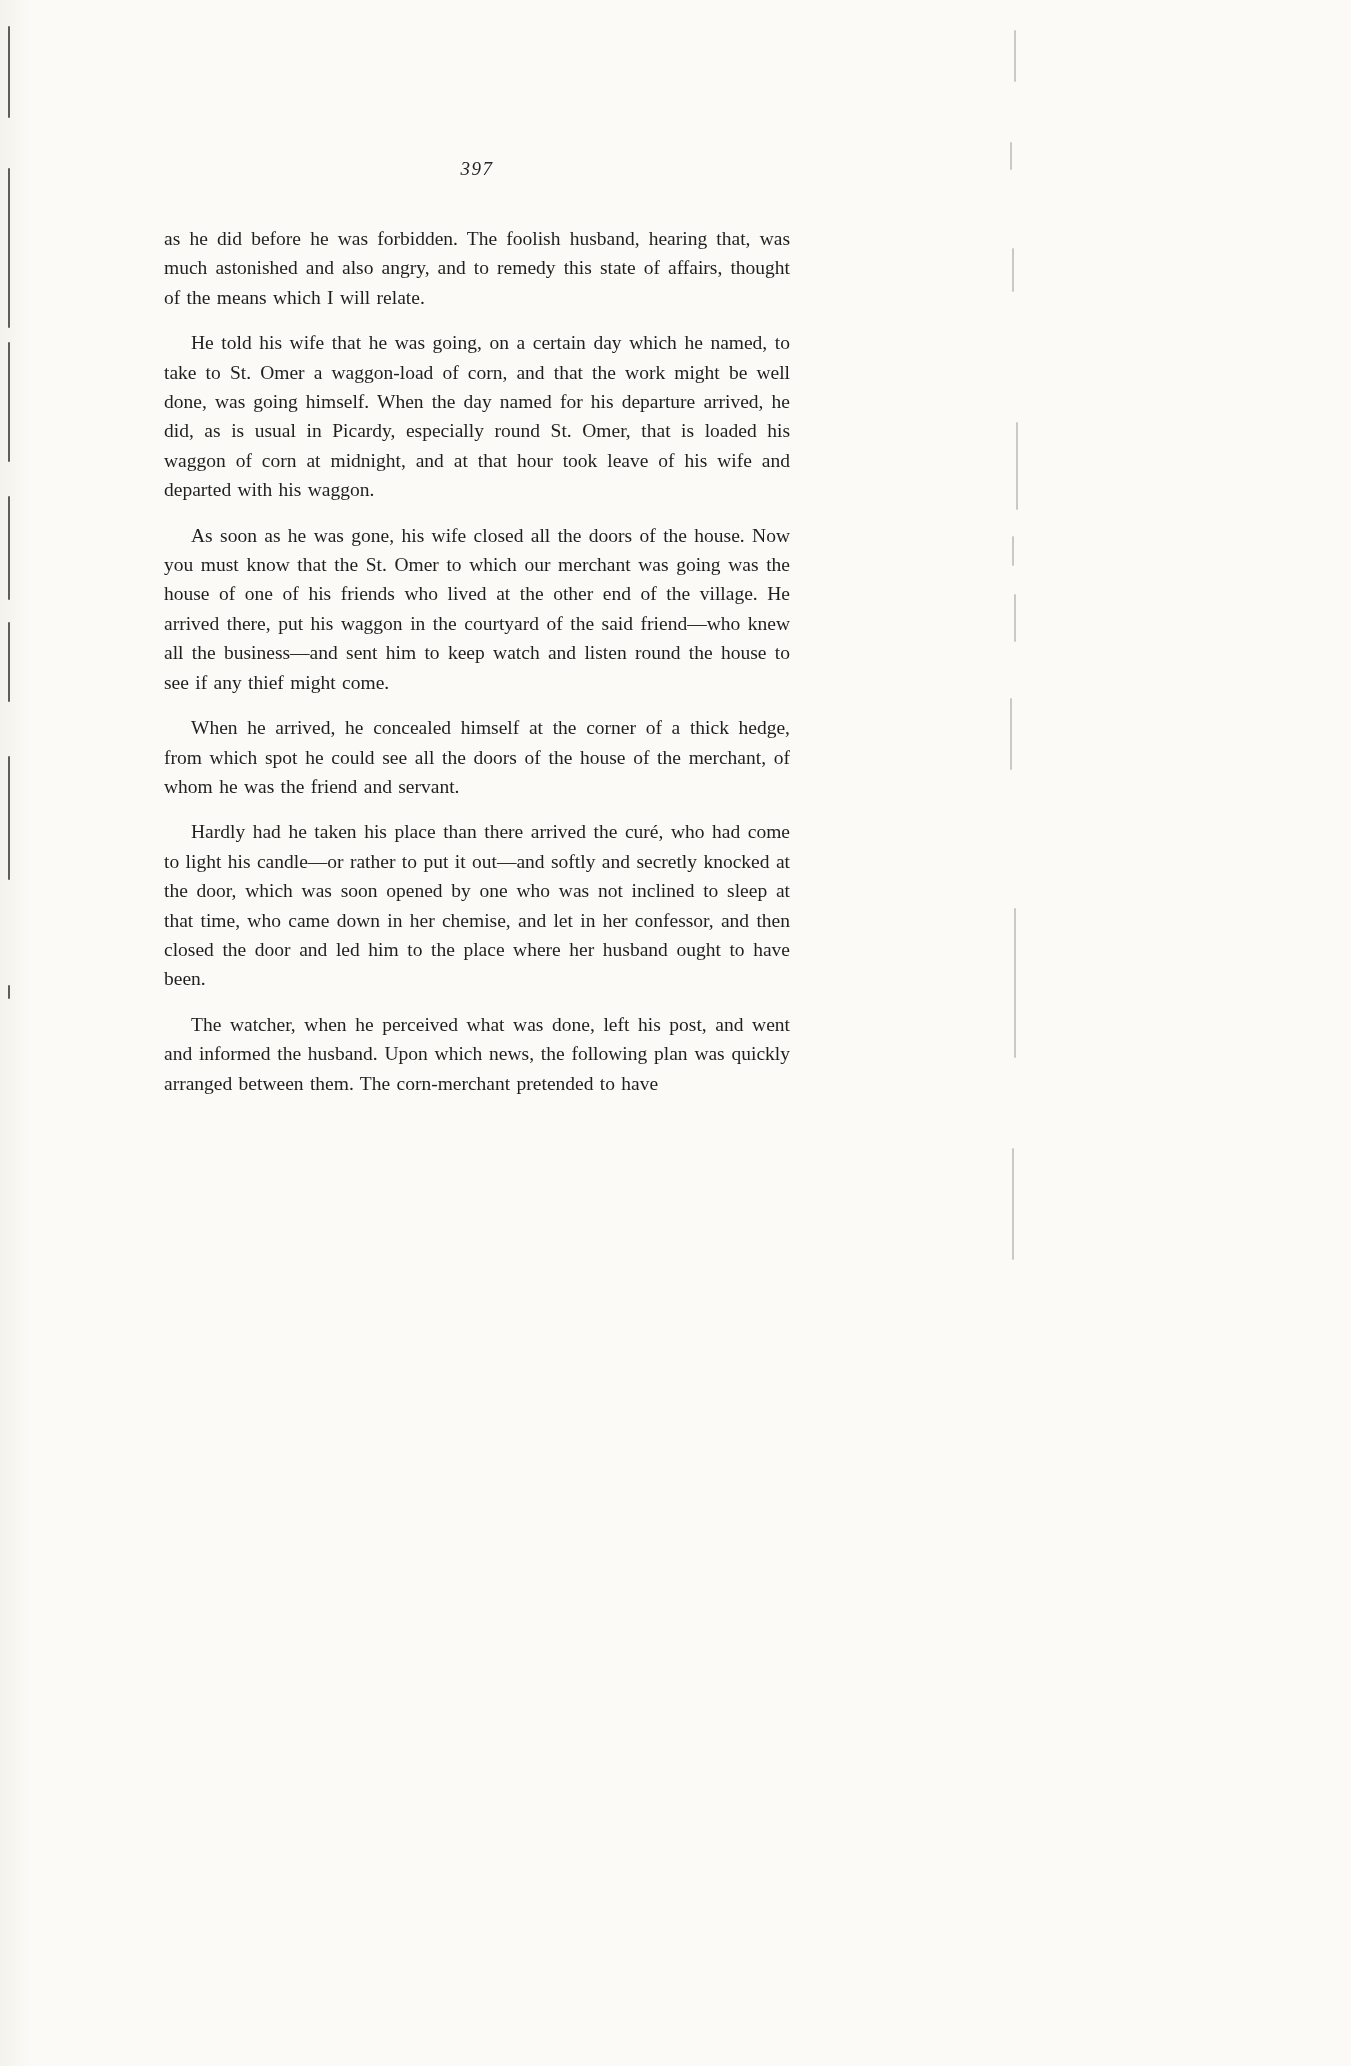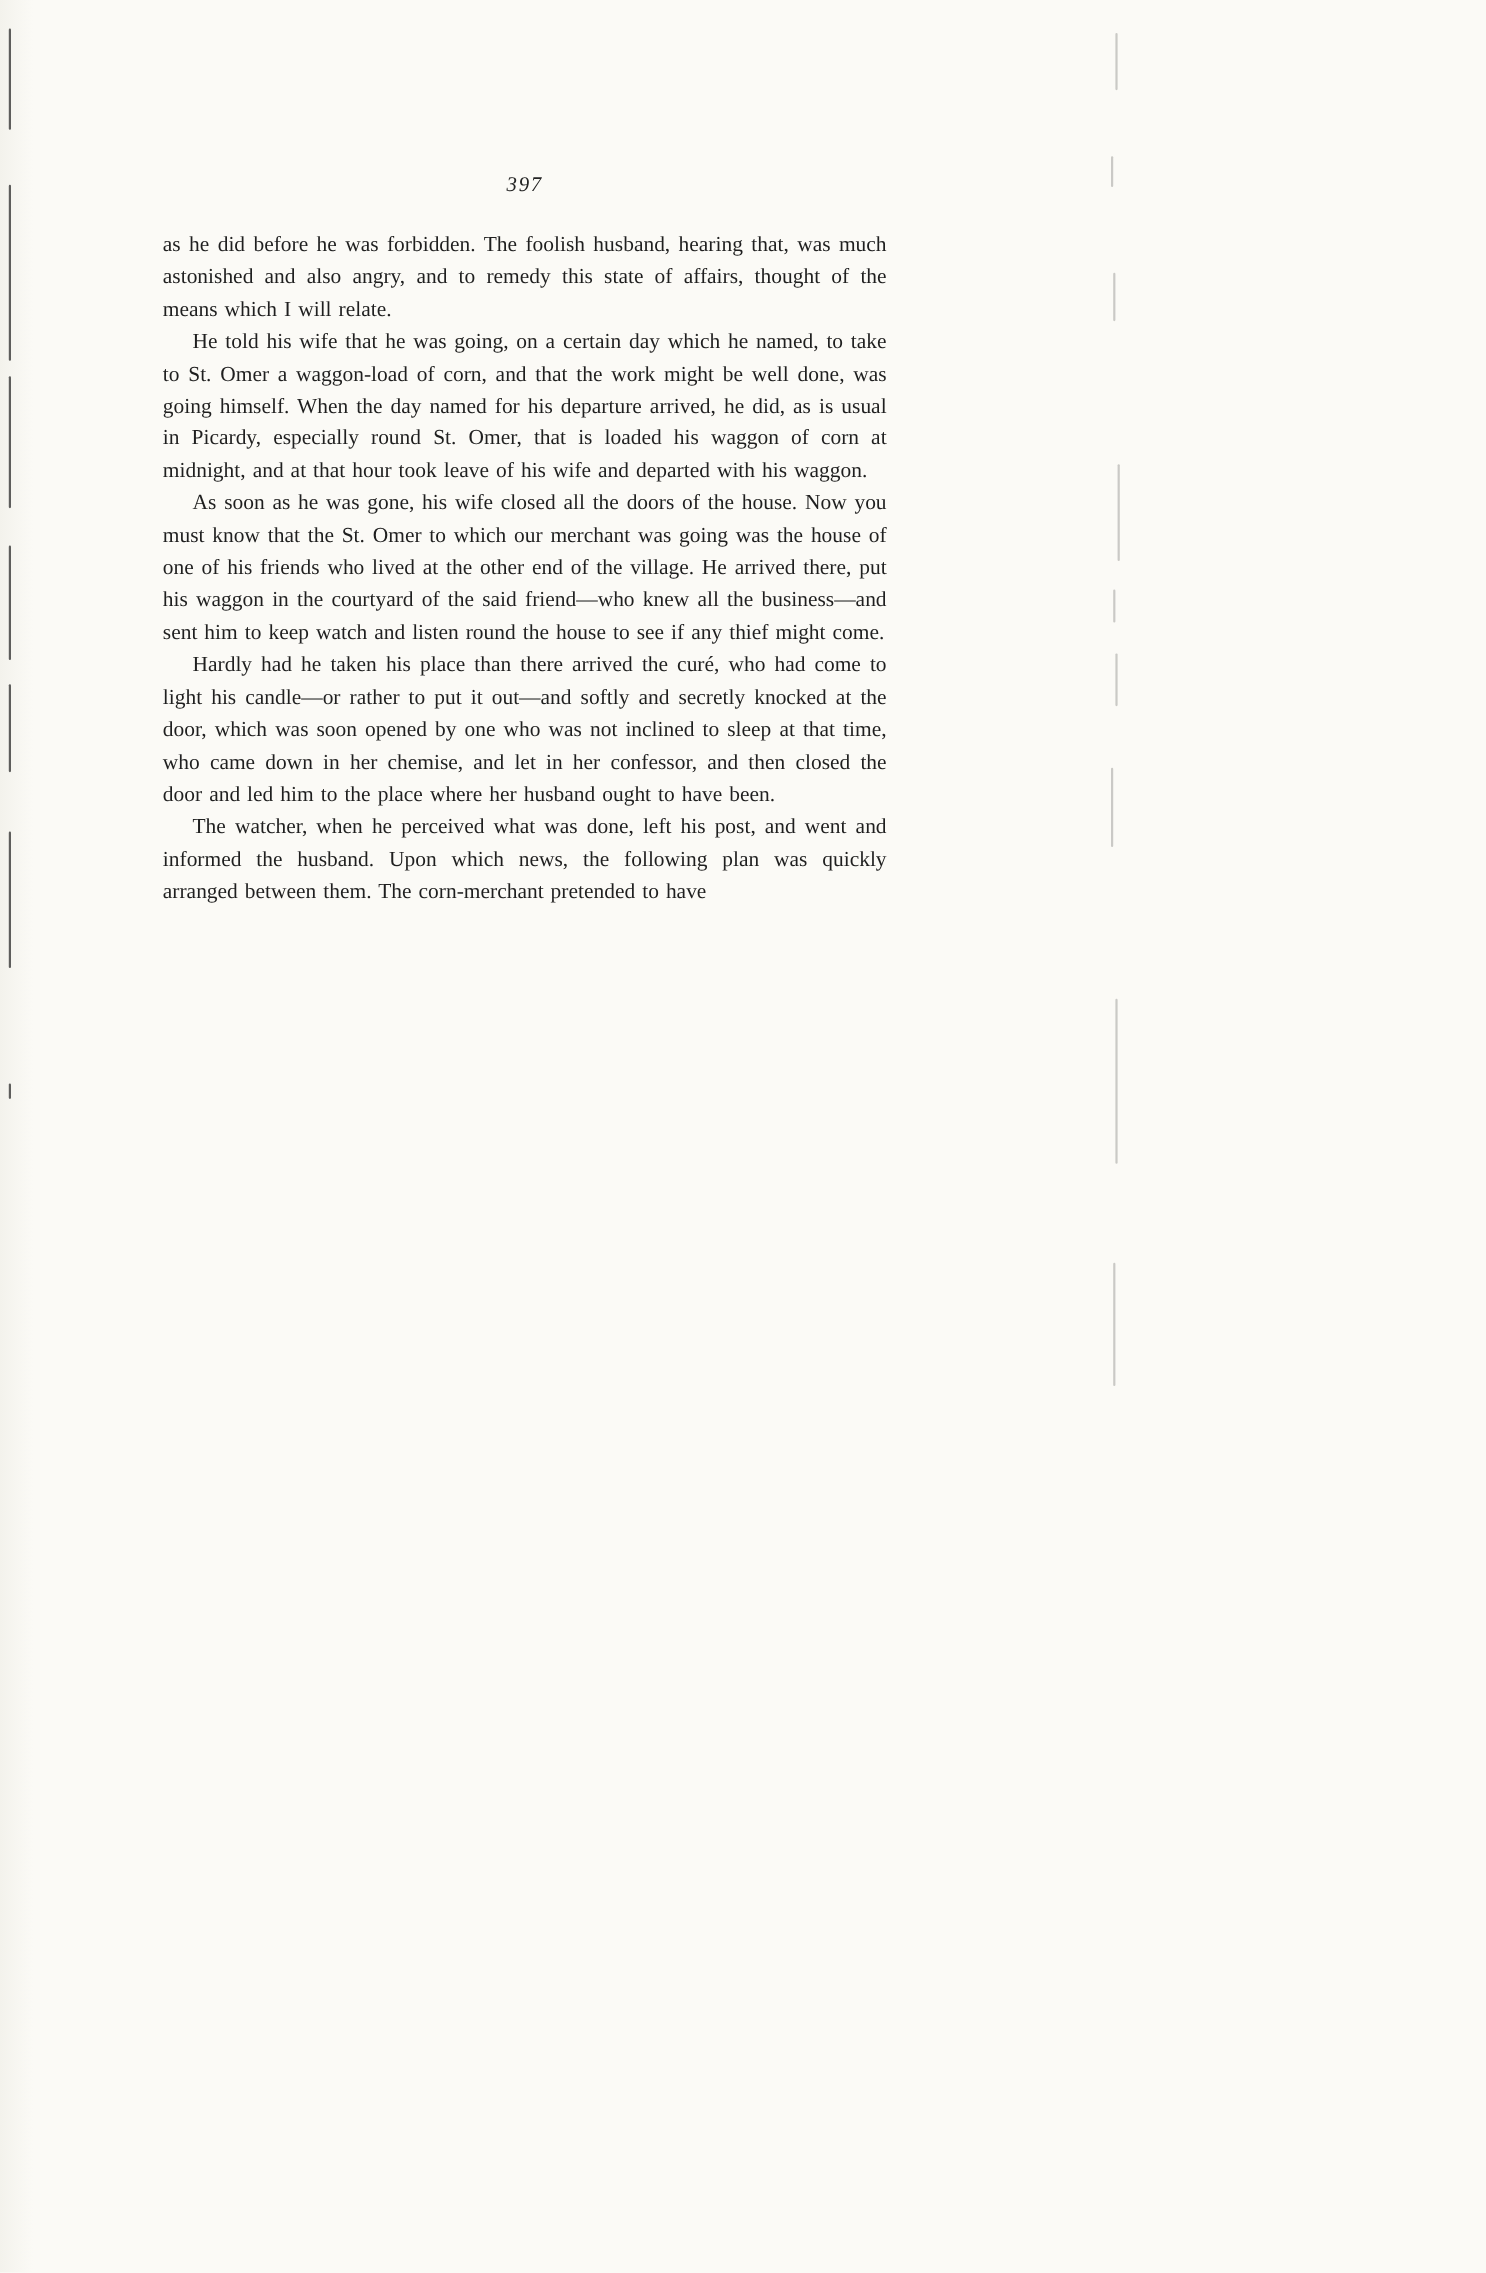--- a/index.html
+++ b/index.html
@@ -38,21 +38,21 @@
     left: 148px;
     width: 658px;
     color: #1f1f1f;
     font-size: 19.5px;
     line-height: 29.4px;
     text-align: justify;
     text-justify: inter-word;
     word-spacing: 1.5px;
   }
   .text-block p.para {
-    margin: 0;
+    margin: 16px;
     padding: 0;
   }
   .text-block p.para.indent {
     text-indent: 27px;
   }
   
   .mark {
     position: absolute;
     width: 2px;
     border-radius: 1px;
@@ -71,20 +71,21 @@
 <body>
 
 <div class="page">
 
   <div class="page-number">397</div>
 
   <div class="text-block" id="paragraphs">
       <p class="para">as he did before he was forbidden. The foolish husband, hearing that, was much astonished and also angry, and to remedy this state of affairs, thought of the means which I will relate.</p>
       <p class="para indent">He told his wife that he was going, on a certain day which he named, to take to St. Omer a waggon-load of corn, and that the work might be well done, was going himself. When the day named for his departure arrived, he did, as is usual in Picardy, especially round St. Omer, that is loaded his waggon of corn at midnight, and at that hour took leave of his wife and departed with his waggon.</p>
       <p class="para indent">As soon as he was gone, his wife closed all the doors of the house. Now you must know that the St. Omer to which our merchant was going was the house of one of his friends who lived at the other end of the village. He arrived there, put his waggon in the courtyard of the said friend—who knew all the business—and sent him to keep watch and listen round the house to see if any thief might come.</p>
+      <p class="para indent">When he arrived, he concealed himself at the corner of a thick hedge, from which spot he could see all the doors of the house of the merchant, of whom he was the friend and servant.</p>
       <p class="para indent">Hardly had he taken his place than there arrived the curé, who had come to light his candle—or rather to put it out—and softly and secretly knocked at the door, which was soon opened by one who was not inclined to sleep at that time, who came down in her chemise, and let in her confessor, and then closed the door and led him to the place where her husband ought to have been.</p>
       <p class="para indent">The watcher, when he perceived what was done, left his post, and went and informed the husband. Upon which news, the following plan was quickly arranged between them. The corn-merchant pretended to have</p>
     </div>
 
   <div>
     <div class="mark left" style="top:26px;  height:92px;"></div>
     <div class="mark left" style="top:168px; height:160px;"></div>
     <div class="mark left" style="top:342px; height:120px;"></div>
     <div class="mark left" style="top:496px; height:104px;"></div>
     <div class="mark left" style="top:622px; height:80px;"></div>

